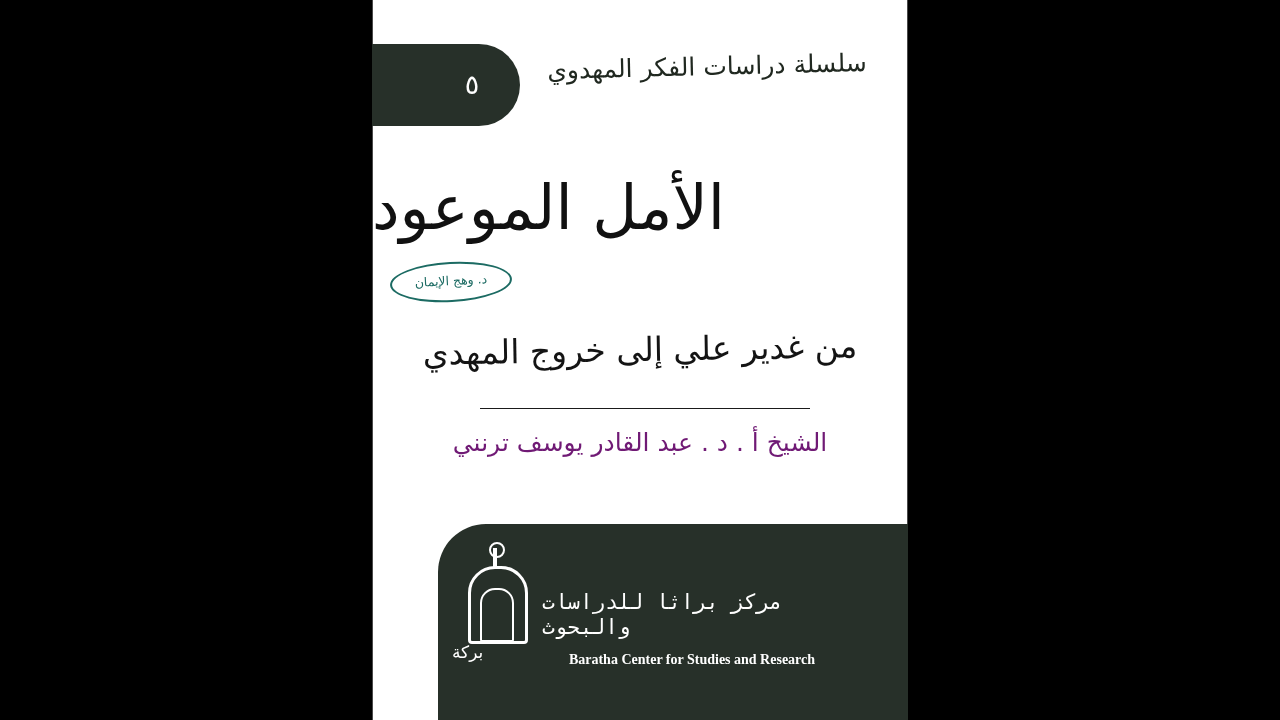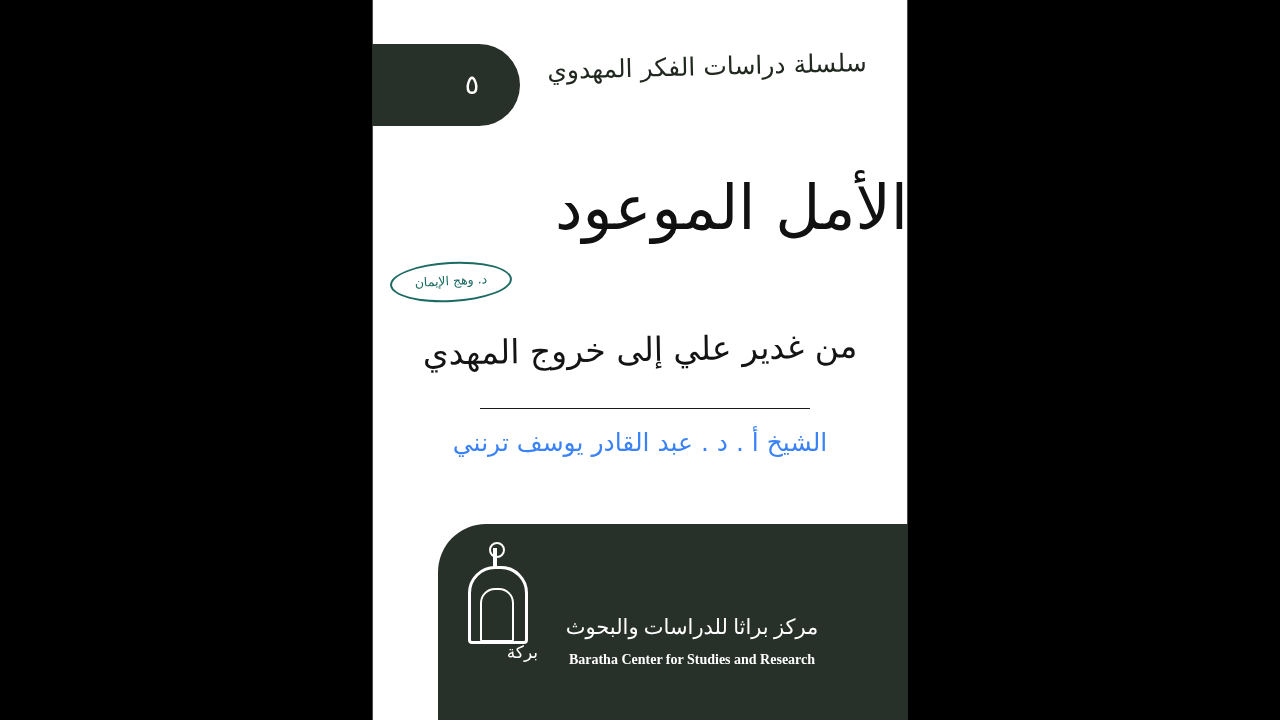--- a/index.html
+++ b/index.html
@@ -86,21 +86,21 @@
     transform: rotate(-1.4deg);
     font-family: "DejaVu Sans", "Liberation Sans", sans-serif;
   }
 
   
   .main-title {
     position: absolute;
     top: 168px;
     left: 0;
     width: 536px;
-    text-align: right;
+    text-align: left;
     color: #111111;
     font-size: 62px;
     line-height: 1.28;
     font-family: "DejaVu Sans", "Liberation Sans", sans-serif;
   }
 
   
   .stamp {
     position: absolute;
     top: 262px;
@@ -140,21 +140,21 @@
     background: #1a1a1a;
   }
 
   
   .author {
     position: absolute;
     top: 428px;
     left: 0;
     width: 536px;
     text-align: center;
-    color: #3b82f6;
+    color: #701a75;
     font-size: 25px;
     font-family: "DejaVu Sans", "Liberation Sans", sans-serif;
   }
 
   
   .footer-band {
     position: absolute;
     bottom: 0;
     right: 0;
     width: 470px;
@@ -204,36 +204,36 @@
     width: 12px;
     height: 12px;
     border: 2px solid #ffffff;
     border-radius: 50%;
   }
   .logo .base-word {
     position: absolute;
     left: 0;
     bottom: 0;
     width: 86px;
-    text-align: right;
+    text-align: left;
     color: #ffffff;
     font-size: 17px;
     font-family: "DejaVu Sans", sans-serif;
   }
 
   
   .publisher-ar {
     position: absolute;
     bottom: 80px;
     left: 170px;
     width: 300px;
-    text-align: center;
+    text-align: left;
     color: #ffffff;
     font-size: 21px;
-    font-family: Liberation Serif, serif;
+    font-family: Liberation Mono, monospace;
   }
   .publisher-en {
     position: absolute;
     bottom: 52px;
     left: 150px;
     width: 340px;
     text-align: center;
     color: #ffffff;
     font-size: 14px;
     font-weight: bold;

